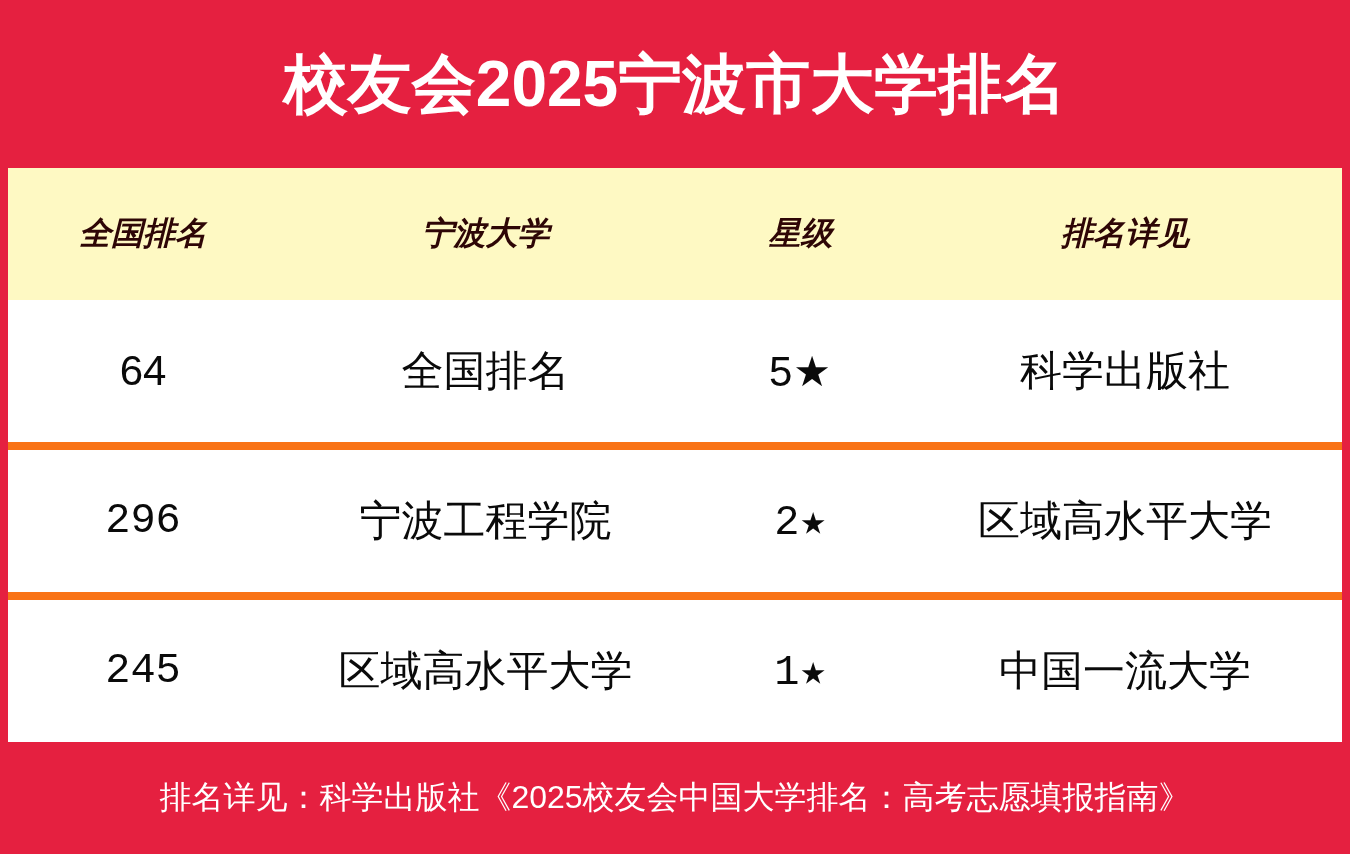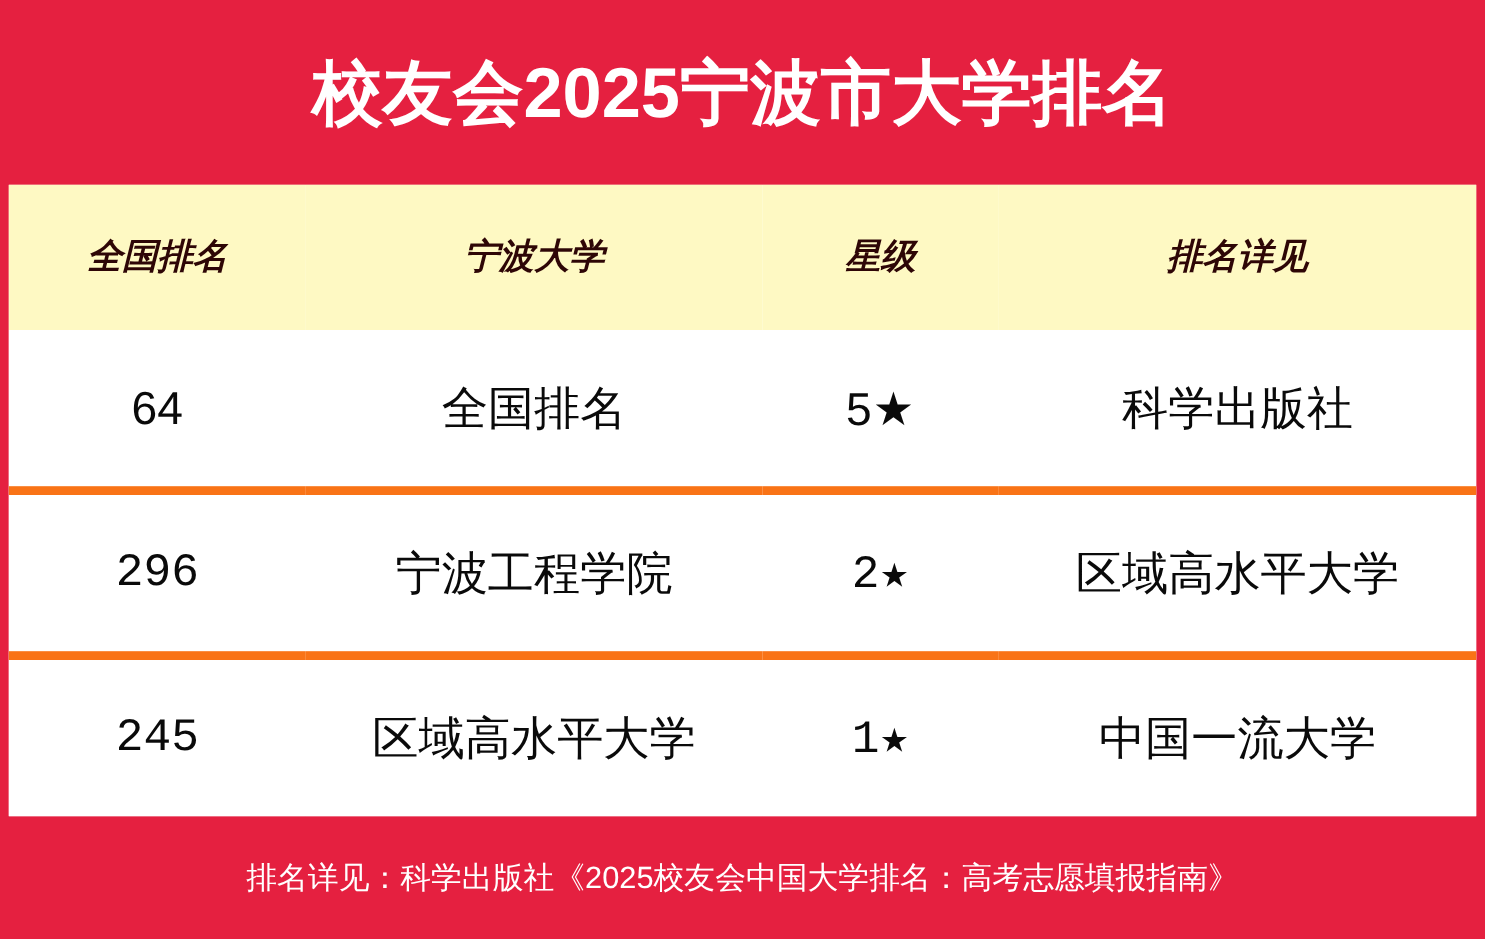--- a/index.html
+++ b/index.html
@@ -91,21 +91,21 @@
   
   #footer-bar {
     flex: 1 1 auto;
     width: 100%;
     display: flex;
     align-items: center;
     justify-content: center;
   }
   #footer-note {
     color: #FFFFFF;
-    font-size: 28px;
+    font-size: 32px;
     font-weight: 400;
     white-space: nowrap;
     text-align: center;
     margin: 0;
   }
 </style>
 </head>
 <body>
 
 <div id="poster">

